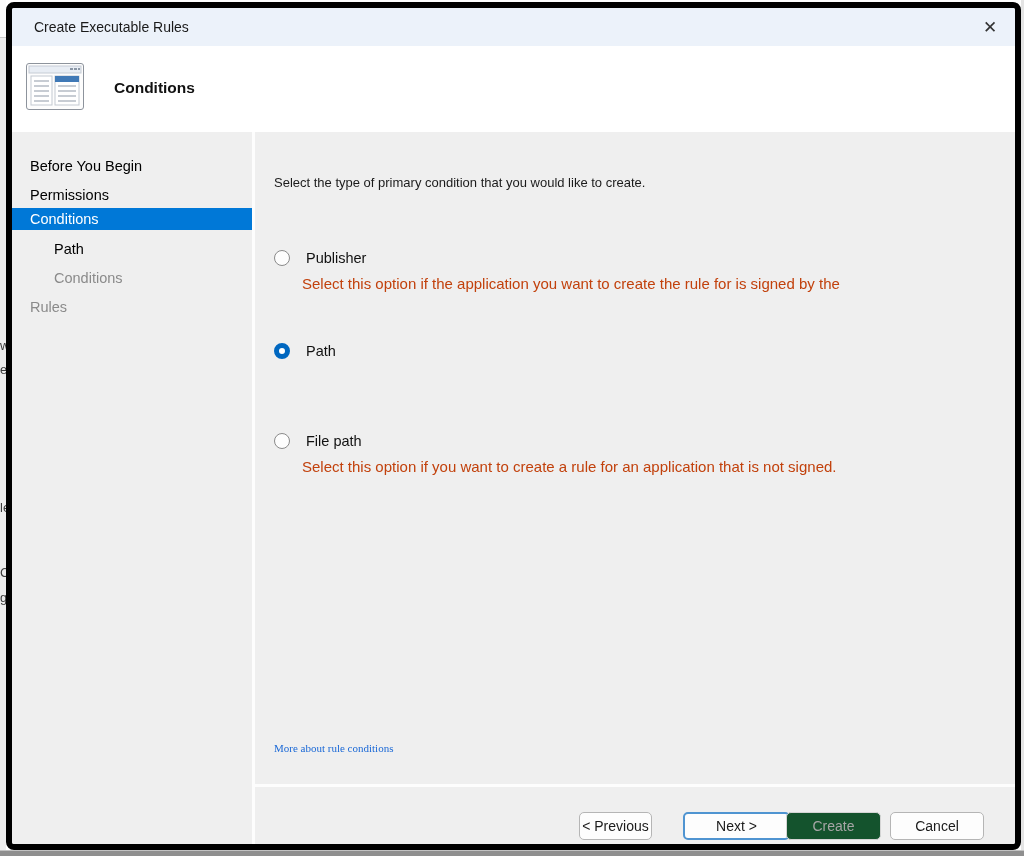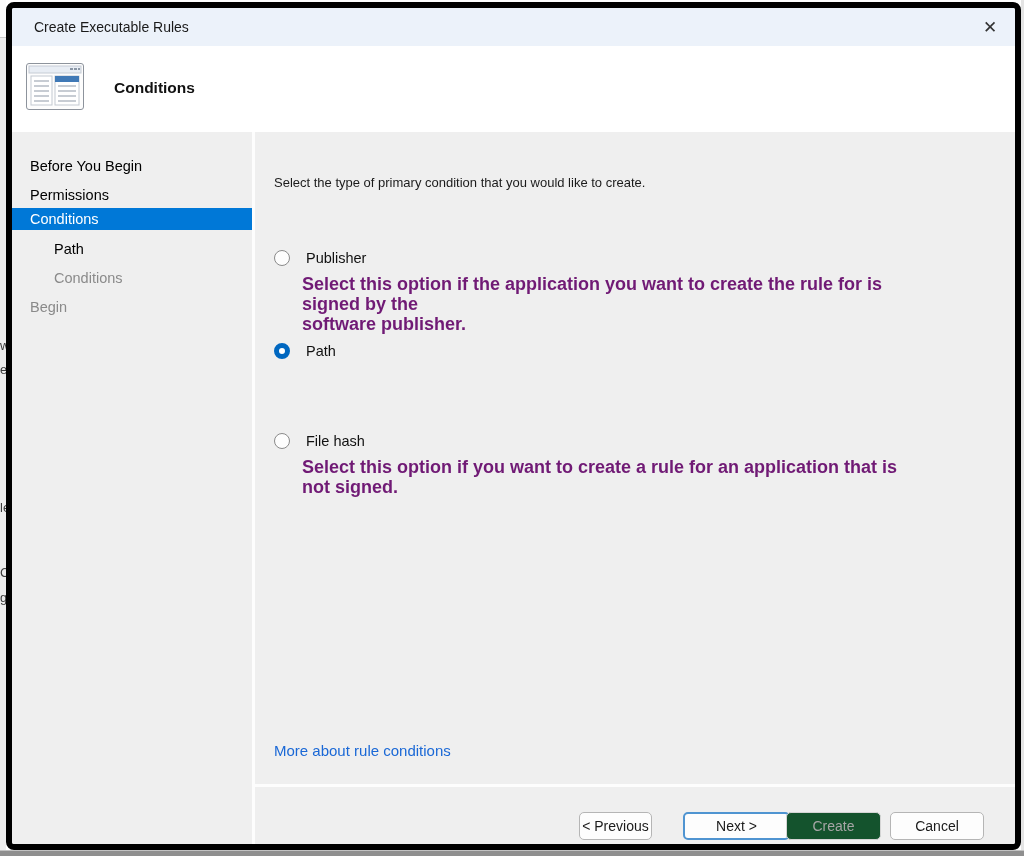--- a/index.html
+++ b/index.html
@@ -52,23 +52,23 @@
   
   .main{position:absolute;left:243px;top:0;width:772px;height:724px;}
   .instruction{position:absolute;left:19px;top:43px;font-size:13px;color:#1b1b1b;}
 
   .option{position:absolute;left:19px;width:640px;}
   .opt-head{display:flex;align-items:center;gap:16px;cursor:pointer;}
   .radio{width:16px;height:16px;border-radius:50%;box-sizing:border-box;flex:0 0 16px;}
   .radio.off{border:1px solid #8a8a8a;background:#fdfdfd;}
   .radio.on{border:5px solid #0067c0;background:#ffffff;}
   .opt-label{font-size:14.5px;color:#111;}
-  .opt-desc{margin:8px 0 0 28px;font-size:18px;line-height:20px;color:#701a75;max-width:600px;font-weight:bold;}
+  .opt-desc{margin:8px 0 0 28px;font-size:15px;line-height:20px;color:#c2410c;max-width:600px;}
 
-  .link{position:absolute;left:19px;top:610px;font-size:15px;color:#1a68d6;cursor:pointer;}
+  .link{position:absolute;left:19px;top:610px;font-size:11px;color:#1a68d6;cursor:pointer;font-family:Liberation Serif, serif;}
 
   .h-separator{position:absolute;left:0;top:652px;width:772px;height:3px;background:#fdfdfd;}
 
   .btn{
     position:absolute;top:680px;height:28px;box-sizing:border-box;
     background:#fdfdfd;border:1px solid #b5b5b5;border-radius:5px;
     font-size:14px;color:#1b1b1b;font-family:inherit;cursor:pointer;
     display:flex;align-items:center;justify-content:center;padding:0;
   }
   .btn-previous{left:324px;width:73px;}
@@ -123,51 +123,50 @@
   </div>
 
   <div class="bodyarea">
 
     <div class="sidebar">
       <div class="side-item" style="top:23px;">Before You Begin</div>
       <div class="side-item" style="top:52px;">Permissions</div>
       <div class="side-item selected" style="top:76px;">Conditions</div>
       <div class="side-item indent" style="top:106px;">Path</div>
       <div class="side-item indent disabled" style="top:135px;">Conditions</div>
-      <div class="side-item disabled" style="top:164px;">Begin</div>
+      <div class="side-item disabled" style="top:164px;">Rules</div>
     </div>
 
     <div class="v-divider"></div>
 
     <div class="main">
 
       <div class="instruction">Select the type of primary condition that you would like to create.</div>
 
       <div class="option" style="top:118px;">
         <div class="opt-head">
           <span class="radio off"></span>
           <span class="opt-label">Publisher</span>
         </div>
         <div class="opt-desc">
           <div>Select this option if the application you want to create the rule for is signed by the</div>
-          <div>software publisher.</div>
         </div>
       </div>
 
       <div class="option" style="top:211px;">
         <div class="opt-head">
           <span class="radio on"></span>
           <span class="opt-label">Path</span>
         </div>
       </div>
 
       <div class="option" style="top:301px;">
         <div class="opt-head">
           <span class="radio off"></span>
-          <span class="opt-label">File hash</span>
+          <span class="opt-label">File path</span>
         </div>
         <div class="opt-desc">
           <div>Select this option if you want to create a rule for an application that is not signed.</div>
           <div></div>
         </div>
       </div>
 
       <div class="link">More about rule conditions</div>
 
       <div class="h-separator"></div>

